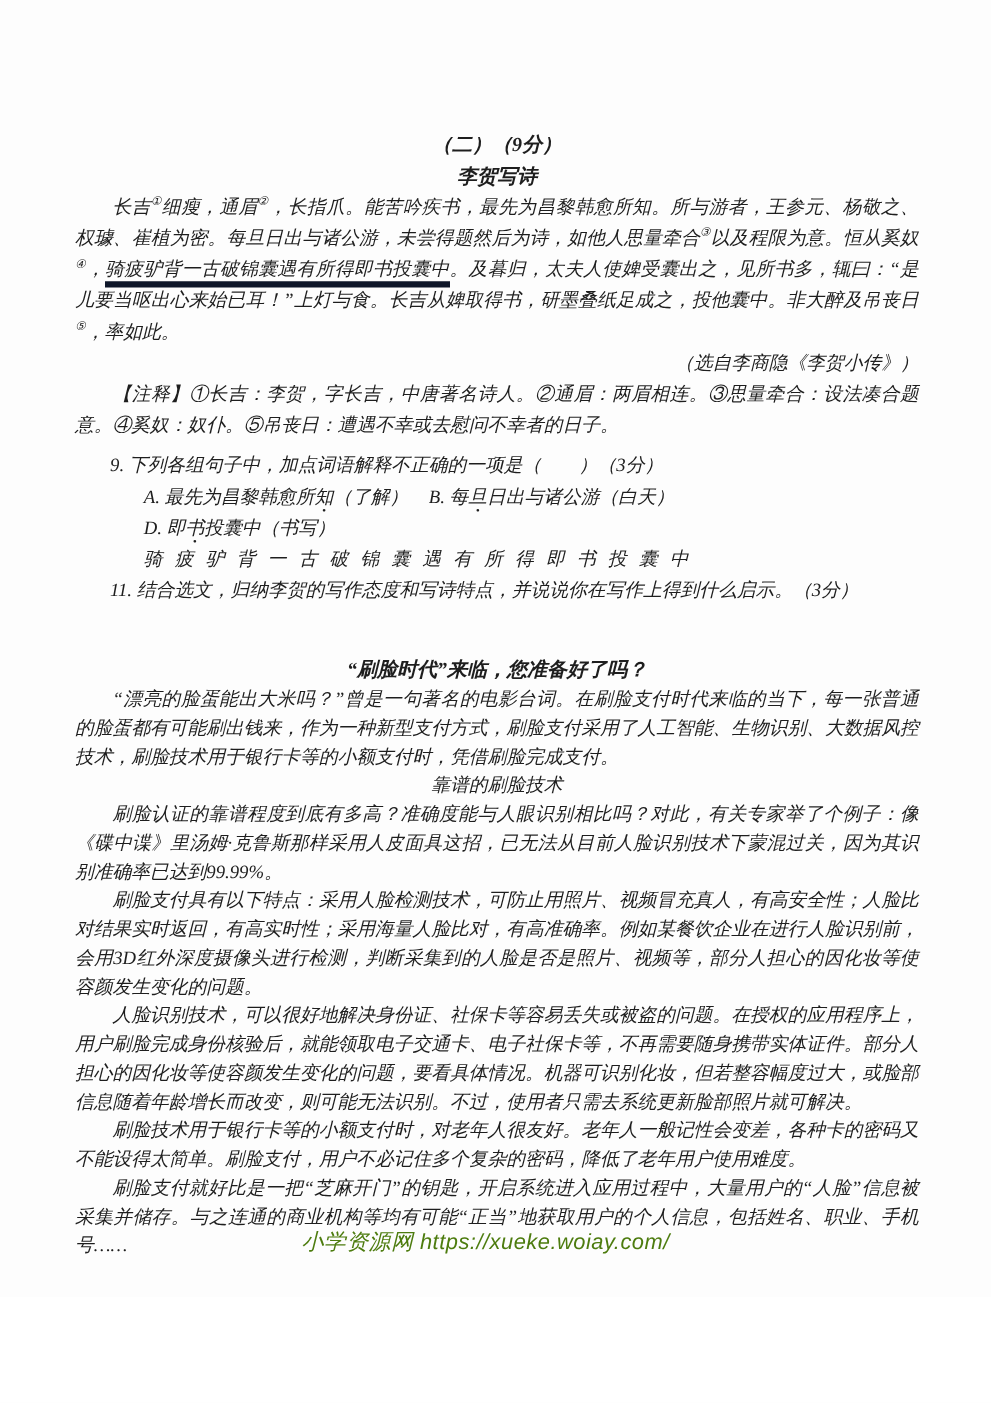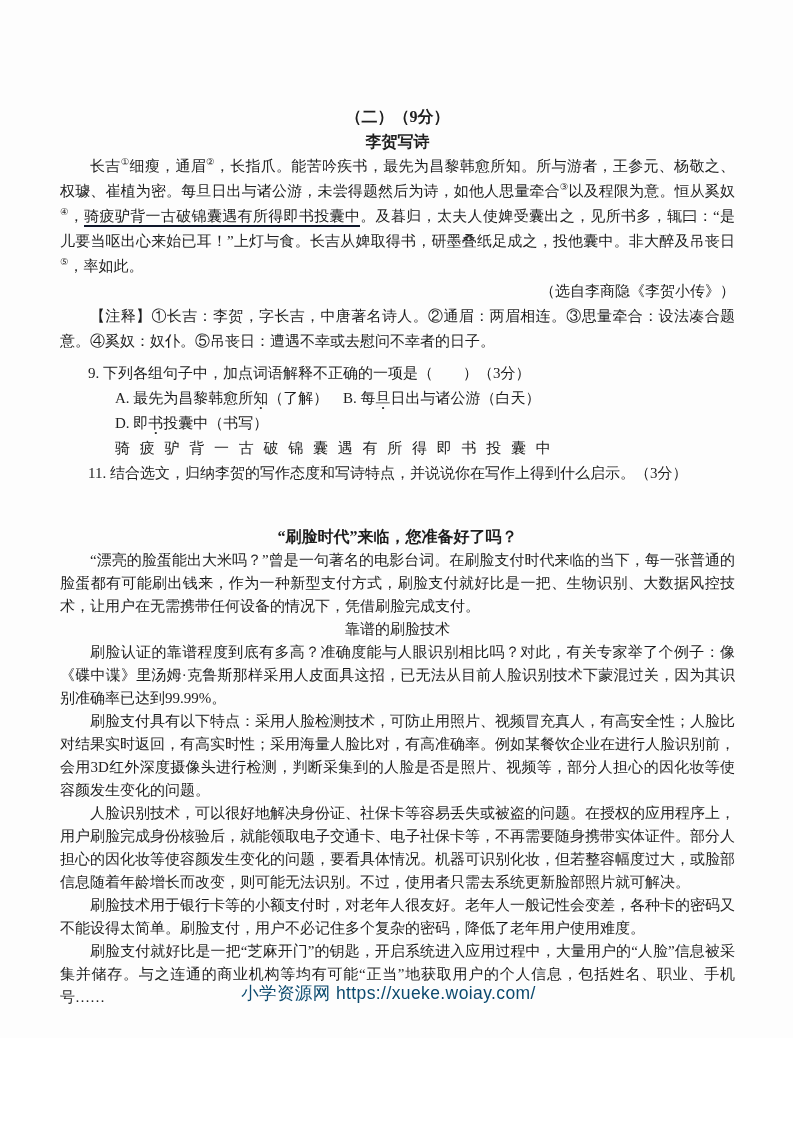--- a/index.html
+++ b/index.html
@@ -2,46 +2,46 @@
 <html><head>
 <meta charset="utf-8">
 <style>
   html,body { margin:0; padding:0; background:#ffffff; }
   .page {
     width:793px; height:1038px; box-sizing:border-box;
     padding:104px 58px 0 60px;
     position:relative; overflow:hidden;
     background:#fdfdfd;
     font-family:"Liberation Serif","DejaVu Serif",serif;
-    font-size:15px; color:#1e1e1e;
+    font-size:15px; color:#1e1e1e;font-style:italic;
   }
   .s2 { line-height:25px; }
   .s3 { line-height:23px; margin-top:38px; }
   .center { text-align:center; }
   .bold { font-weight:bold; }
   .h { font-size:16px; line-height:25px; }
   p { margin:0; }
   .para { text-indent:2em; text-align:justify; }
   .source { text-align:right; }
   .q { padding-left:28px; }
   .opt-row { display:flex; padding-left:55px; }
   .optA { width:228px; flex:none; }
   .spaced { padding-left:55px; letter-spacing:3px; }
-  .ul { border-bottom:2px solid #0f172a; padding-bottom:1px; }
+  .ul { border-bottom:5px solid #0f172a; padding-bottom:1px; }
   .sup { font-size:9.5px; vertical-align:super; line-height:0; }
   .emph { position:relative; }
   .emph::after {
     content:"\2022"; position:absolute; left:50%; transform:translateX(-50%);
     bottom:-0.78em; font-size:9px; line-height:1;
   }
   .q9stem { margin-top:7px; }
   .footer {
     position:absolute; left:0; right:16px; bottom:33px; text-align:center;
     font-family:"Liberation Sans","DejaVu Sans",sans-serif;
-    font-size:17.5px; color:#0c4a6e; letter-spacing:0.4px;
+    font-size:17.5px; color:#4d7c0f; letter-spacing:0.4px;
   }
 </style>
 </head>
 <body>
 
 <div class="page">
 
   <div class="s2">
     <div class="center bold h">（二）（9分）</div>
     <div class="center bold h">李贺写诗</div>
@@ -62,21 +62,21 @@
       <div><span>D. 即</span><span class="emph">书</span><span>投囊中（书写）</span></div>
     </div>
 
     <p class="spaced">骑 疲 驴 背 一 古 破 锦 囊 遇 有 所 得 即 书 投 囊 中</p>
     <p class="q">11. 结合选文，归纳李贺的写作态度和写诗特点，并说说你在写作上得到什么启示。（3分）</p>
   </div>
 
   <div class="s3">
     <div class="center bold h">“刷脸时代”来临，您准备好了吗？</div>
 
-    <p class="para">“漂亮的脸蛋能出大米吗？”曾是一句著名的电影台词。在刷脸支付时代来临的当下，每一张普通的脸蛋都有可能刷出钱来，作为一种新型支付方式，刷脸支付就好比是一把、生物识别、大数据风控技术，让用户在无需携带任何设备的情况下，凭借刷脸完成支付。</p>
+    <p class="para">“漂亮的脸蛋能出大米吗？”曾是一句著名的电影台词。在刷脸支付时代来临的当下，每一张普通的脸蛋都有可能刷出钱来，作为一种新型支付方式，刷脸支付采用了人工智能、生物识别、大数据风控技术，刷脸技术用于银行卡等的小额支付时，凭借刷脸完成支付。</p>
 
     <div class="center">靠谱的刷脸技术</div>
     <p class="para">刷脸认证的靠谱程度到底有多高？准确度能与人眼识别相比吗？对此，有关专家举了个例子：像《碟中谍》里汤姆·克鲁斯那样采用人皮面具这招，已无法从目前人脸识别技术下蒙混过关，因为其识别准确率已达到99.99%。</p>
     <p class="para">刷脸支付具有以下特点：采用人脸检测技术，可防止用照片、视频冒充真人，有高安全性；人脸比对结果实时返回，有高实时性；采用海量人脸比对，有高准确率。例如某餐饮企业在进行人脸识别前，会用3D红外深度摄像头进行检测，判断采集到的人脸是否是照片、视频等，部分人担心的因化妆等使容颜发生变化的问题。</p>
 
     <p class="para">人脸识别技术，可以很好地解决身份证、社保卡等容易丢失或被盗的问题。在授权的应用程序上，用户刷脸完成身份核验后，就能领取电子交通卡、电子社保卡等，不再需要随身携带实体证件。部分人担心的因化妆等使容颜发生变化的问题，要看具体情况。机器可识别化妆，但若整容幅度过大，或脸部信息随着年龄增长而改变，则可能无法识别。不过，使用者只需去系统更新脸部照片就可解决。</p>
     <p class="para">刷脸技术用于银行卡等的小额支付时，对老年人很友好。老年人一般记性会变差，各种卡的密码又不能设得太简单。刷脸支付，用户不必记住多个复杂的密码，降低了老年用户使用难度。</p>
 
     <p class="para">刷脸支付就好比是一把“芝麻开门”的钥匙，开启系统进入应用过程中，大量用户的“人脸”信息被采集并储存。与之连通的商业机构等均有可能“正当”地获取用户的个人信息，包括姓名、职业、手机号……</p>
   </div>

